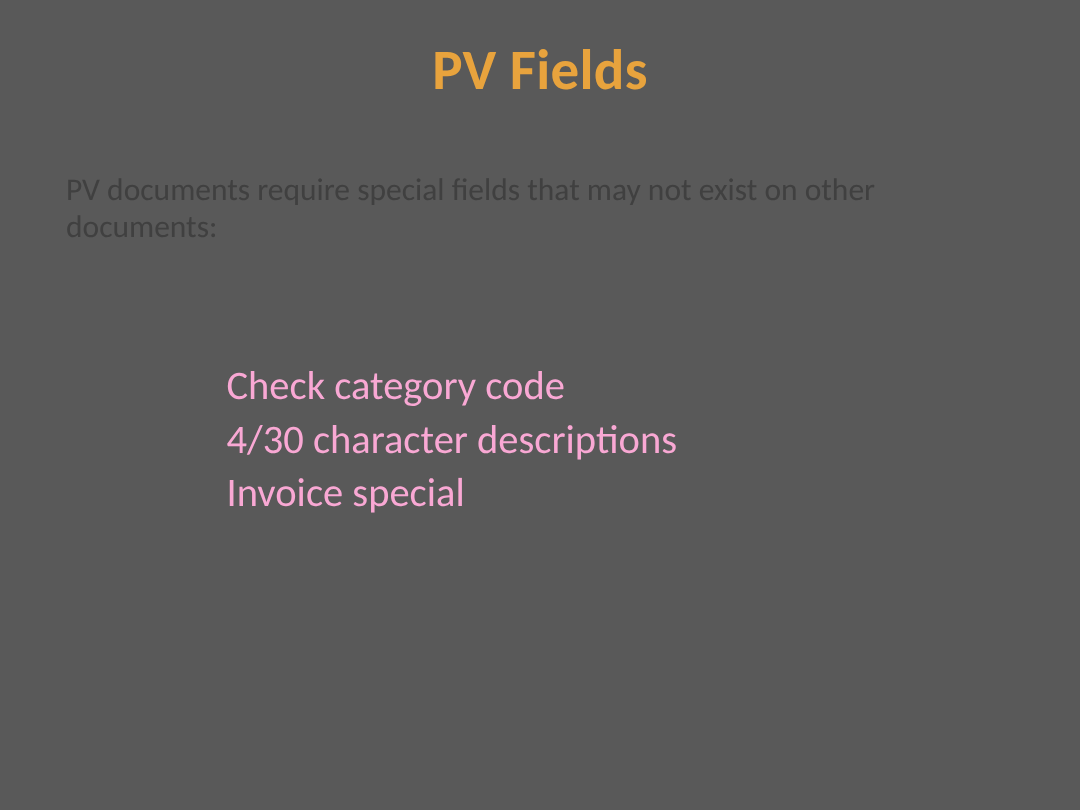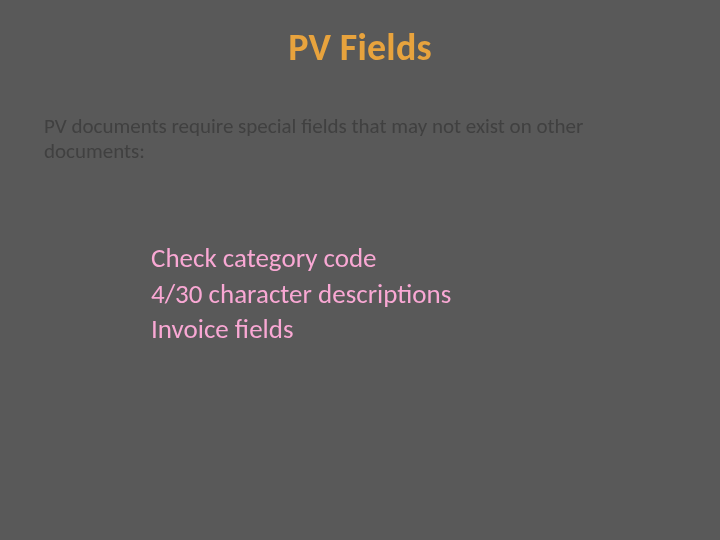--- a/index.html
+++ b/index.html
@@ -52,15 +52,15 @@
 </style>
 </head>
 <body>
 
 <div class="slide">
   <div class="title">PV Fields</div>
   <div class="intro">PV documents require special fields that may not exist on other documents:</div>
   <div class="list">
     <div>Check category code</div>
     <div>4/30 character descriptions</div>
-    <div>Invoice fields</div>
+    <div>Invoice special</div>
   </div>
 </div>
 
 </body></html>

